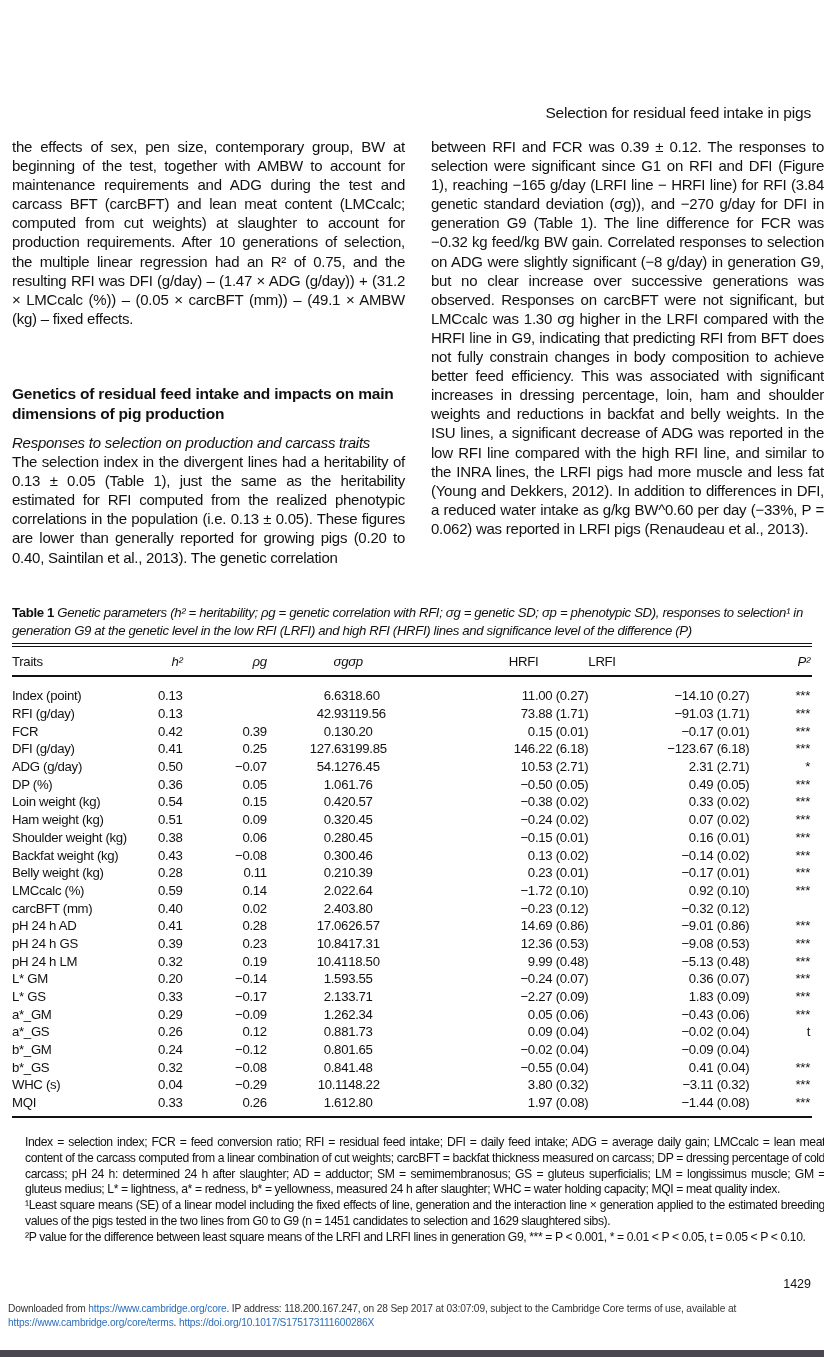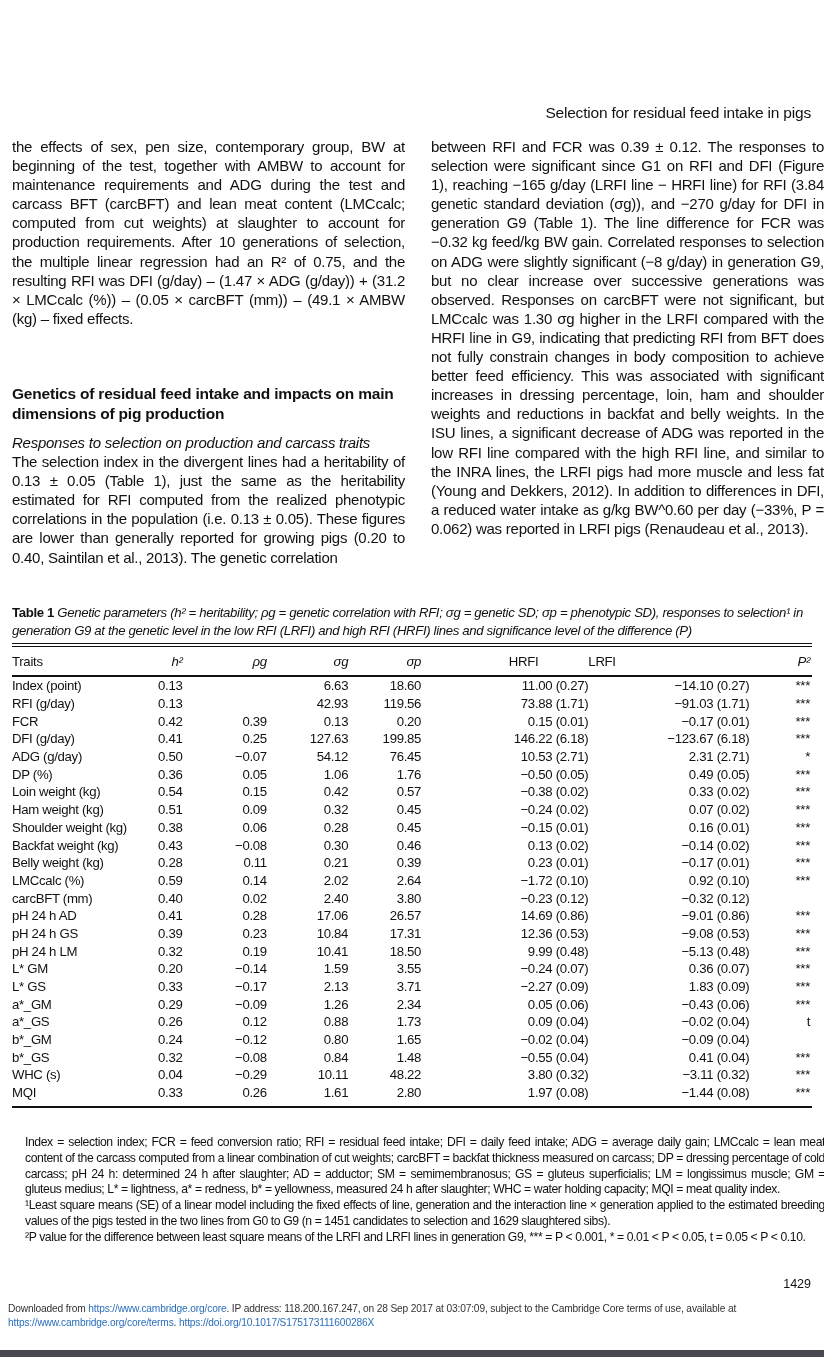--- a/index.html
+++ b/index.html
@@ -18,29 +18,29 @@
   .table-wrap { position:absolute; top:643px; left:12px; width:800px; }
   .rule-double { border-top:1px solid #111; border-bottom:1.5px solid #111; height:2px; }
   .rule-thick { border-top:2px solid #111; }
   table { border-collapse:collapse; width:800px; font-size:13.2px; letter-spacing:-0.3px; }
   thead td { height:28px; padding:0; }
   tbody td { height:17.7px; padding:0; line-height:17px; }
   td.trait { width:140px; text-align:left; }
   td.h2 { width:50px; text-align:right; }
   td.rho { width:95px; text-align:right; }
   td.sg { width:90px; text-align:right;margin-top:6px; }
-  td.sp { width:80px; text-align:right; }
+  td.sp { width:80px; text-align:left; }
   td.hrfi { width:135px; text-align:right; }
   td.lrfi { width:140px; text-align:right; }
   td.p { width:70px; text-align:right; padding-right:2px; }
   thead td { font-style:italic; }
   thead td.trait, thead td.hrfi, thead td.lrfi { font-style:normal; }
   thead td.hrfi { text-align:right; padding-right:50px; }
   thead td.lrfi { text-align:left; padding-right:40px; }
-  tbody tr:first-child td { padding-top:0; }
+  tbody tr:first-child td { padding-top:10px; }
   .footnotes { position:absolute; top:1135px; left:25px; width:800px; font-size:12.2px; line-height:15.8px; letter-spacing:-0.4px; text-align:justify; }
   .footnotes p { margin:0; }
   .page-number { position:absolute; top:1277px; right:13px; font-size:12.5px; }
   .download-note { position:absolute; top:1302px; left:8px; width:800px; font-size:10.2px; line-height:13.6px; color:#333; letter-spacing:-0.15px; }
   .link { color:#2a6ebb; }
   .bottom-bar { position:absolute; left:0; top:1350px; width:824px; height:7px; background:#4a4750; }
 </style>
 </head>
 <body>
 

